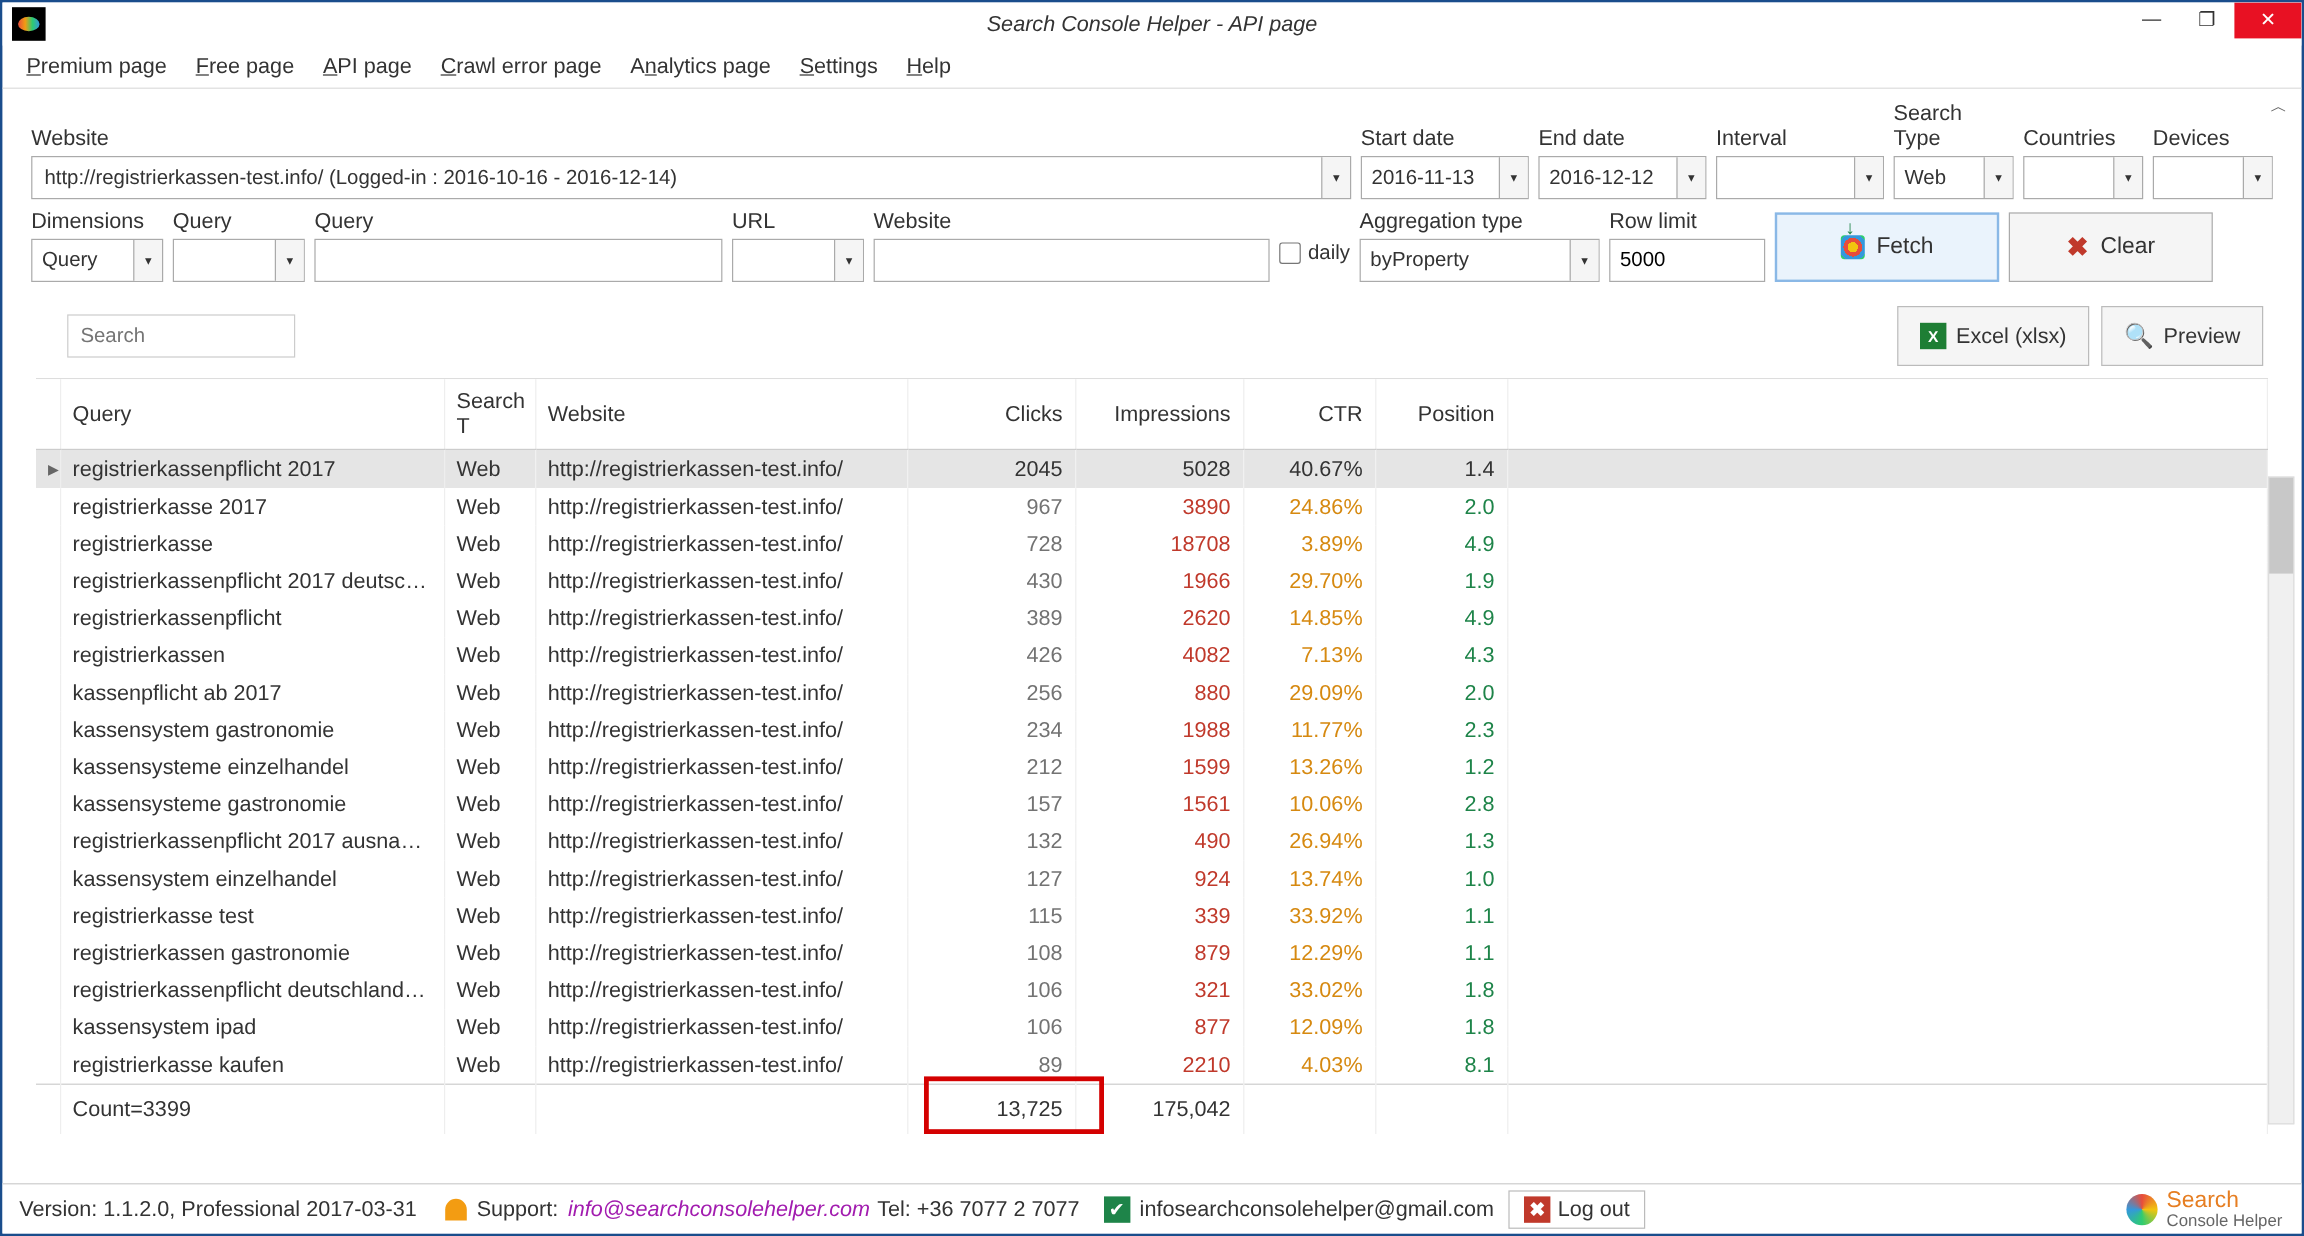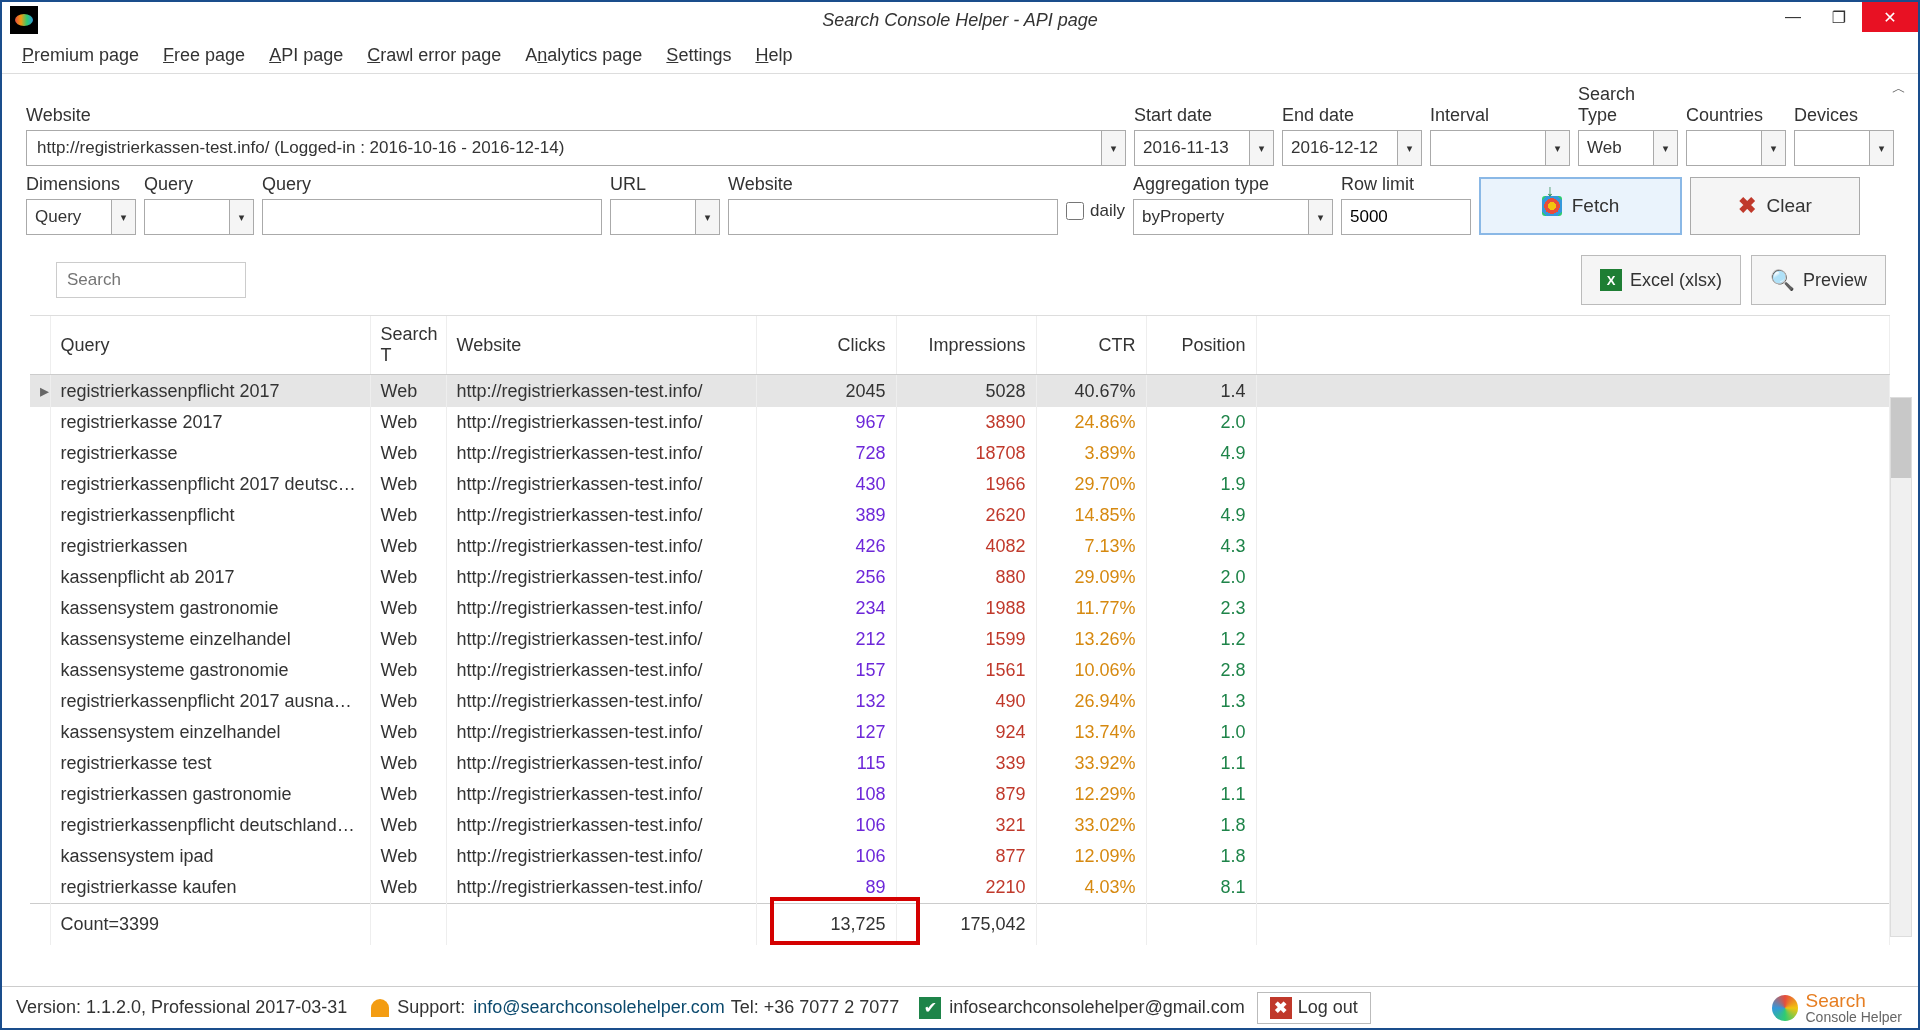--- a/index.html
+++ b/index.html
@@ -36,32 +36,32 @@
 .grid td { padding: 5px 10px; border-right: 1px solid #eee; font-size: 18px; white-space: nowrap; overflow: hidden; text-overflow: ellipsis; }
 .grid tr.sel td { background: #e5e5e5; }
 .c-query { width: 320px; }
 .c-st { width: 76px; }
 .c-web { width: 310px; }
 .c-clicks { width: 140px; }
 .c-impr { width: 140px; }
 .c-ctr { width: 110px; }
 .c-pos { width: 110px; }
 .c-rest { width: auto; }
-.clicks-val { color: #6d28d9; }
+.clicks-val { color: #737373; }
 .impr-val { color: #c0392b; }
 .ctr-val { color: #d68910; }
 .pos-val { color: #1e8449; }
 .row-indicator { width: 20px; text-align:center; color:#666; padding:0; }
 .footer-row td { border-top: 1px solid #ccc; padding: 10px; background:#fff; }
 .red-box { border: 4px solid #d40000; position: absolute; pointer-events: none; }
 .scrollbar-v { position: absolute; right: 6px; top: 395px; width: 22px; height: 540px; background: #f0f0f0; border: 1px solid #ddd; }
 .scroll-thumb { width: 100%; height: 80px; background: #c8c8c8; }
 .collapse-caret { position:absolute; right: 12px; top: 78px; font-size: 14px; color:#666; cursor:pointer; }
 .statusbar { position: absolute; bottom: 0; left: 0; right: 0; height: 42px; border-top: 1px solid #ccc; display: flex; align-items: center; padding: 0 14px; font-size: 18px; gap: 6px; background:#fff; }
-.statusbar a.orange { color: #0c4a6e; text-decoration: none; }
+.statusbar a.orange { color: #a21caf; text-decoration: none; font-style: italic; }
 .status-seg { display:flex; align-items:center; gap:8px; }
 .logout-btn { border: 1px solid #bbb; padding: 4px 12px; display:flex; align-items:center; gap:6px; margin-left:6px; cursor:pointer; }
 .brand { position:absolute; right: 16px; bottom: 4px; display:flex; align-items:center; gap:8px; }
 .brand-icon { width: 26px; height: 26px; background: conic-gradient(#e74c3c, #f1c40f, #2ecc71, #3498db, #e74c3c); border-radius: 50%; }
 .brand-text { line-height: 1; font-size: 15px; }
 .brand-text .s1 { color:#e67e22; font-size:19px; }
 .brand-text .s2 { color:#666; font-size:14px; display:block; }
 .chk { display:flex; align-items:center; gap:6px; height:36px; }
 .chk input { width:18px; height:18px; }
 .icon-x { color:#c0392b; font-weight:bold; font-size:22px; }
@@ -192,21 +192,21 @@
       <label>Aggregation type</label>
       <div class="combo">
           <span>byProperty</span>
           <span class="combo-arrow">▾</span>
         </div>
     </div>
     <div class="field" style="width:130px;">
       <label>Row limit</label>
       <input type="text" value="5000" style="">
     </div>
-    <div class="btn btn-fetch" style="width:203px;">
+    <div class="btn btn-fetch" style="width:187px;">
       <span class="fetch-icon"></span>
       <span>Fetch</span>
     </div>
     <div class="btn btn-clear" style="width:170px;">
       <span class="icon-x">✖</span>
       <span>Clear</span>
     </div>
   </div>
 
   <div class="toolbar-row">

